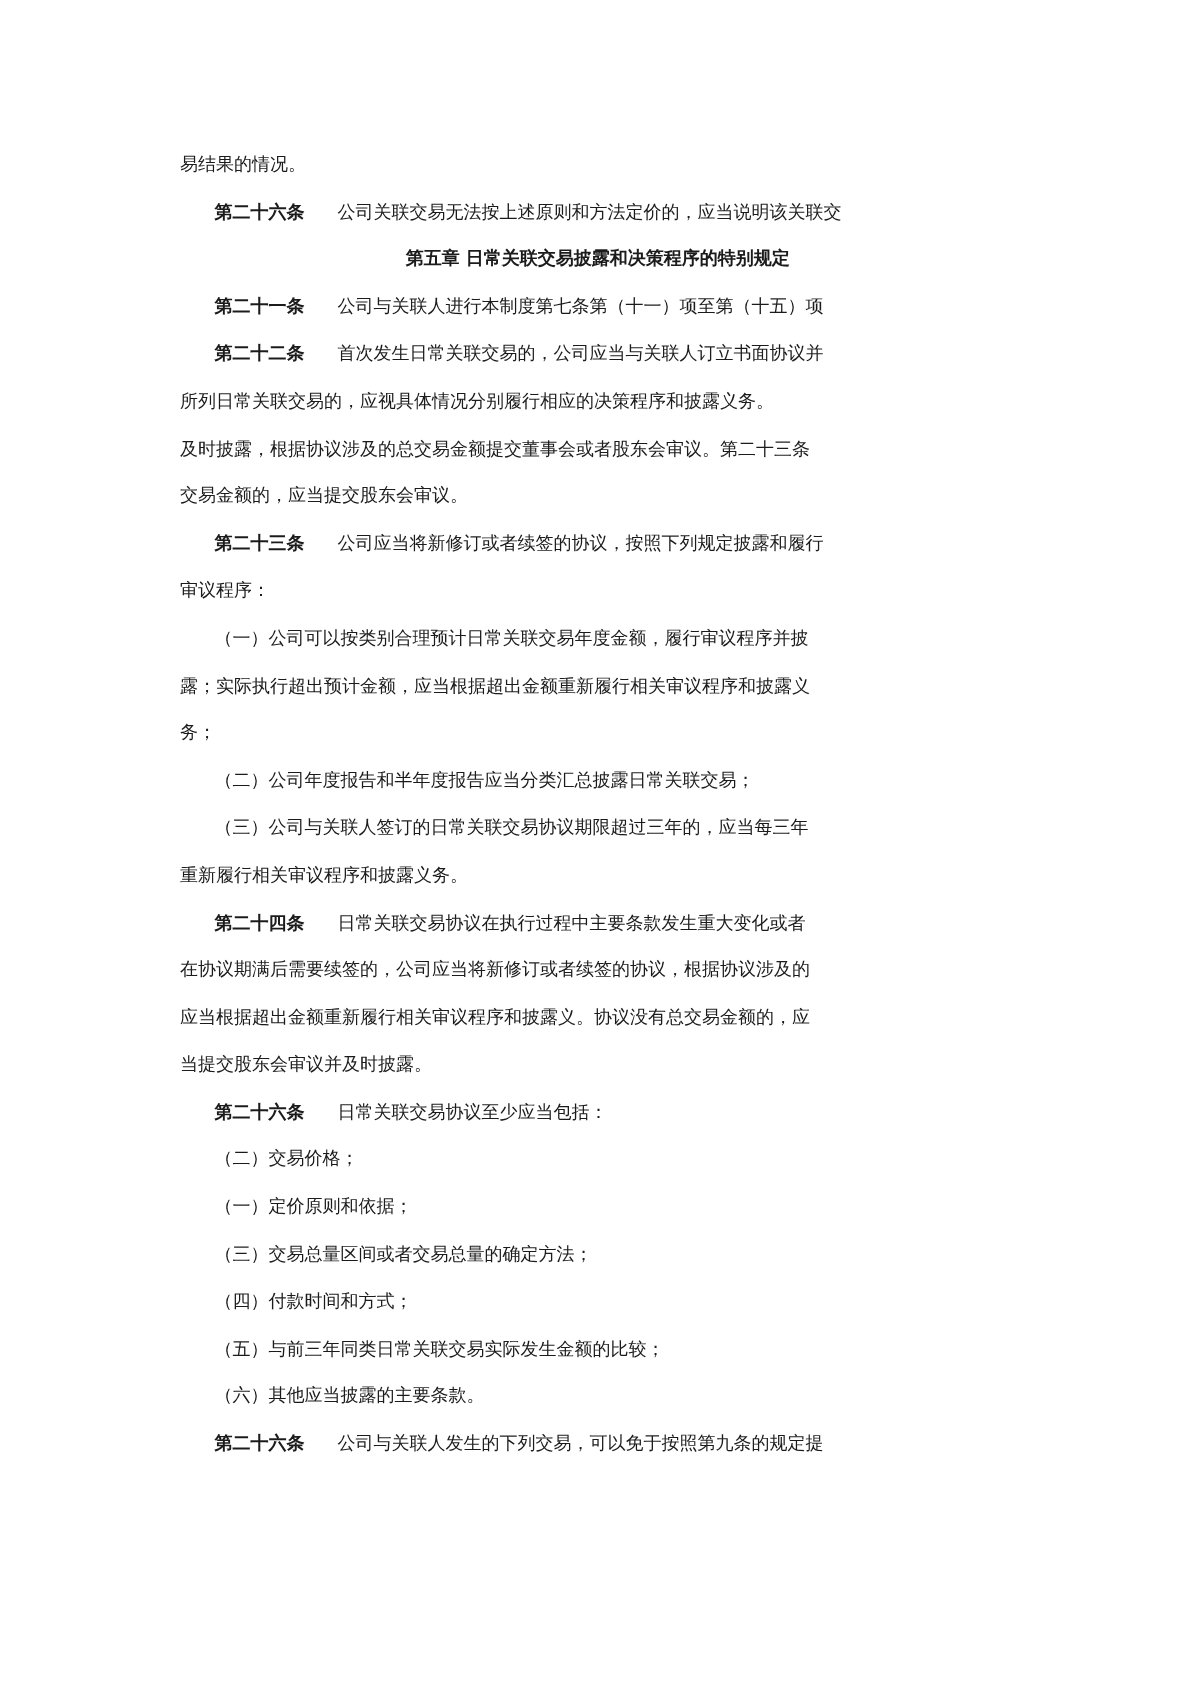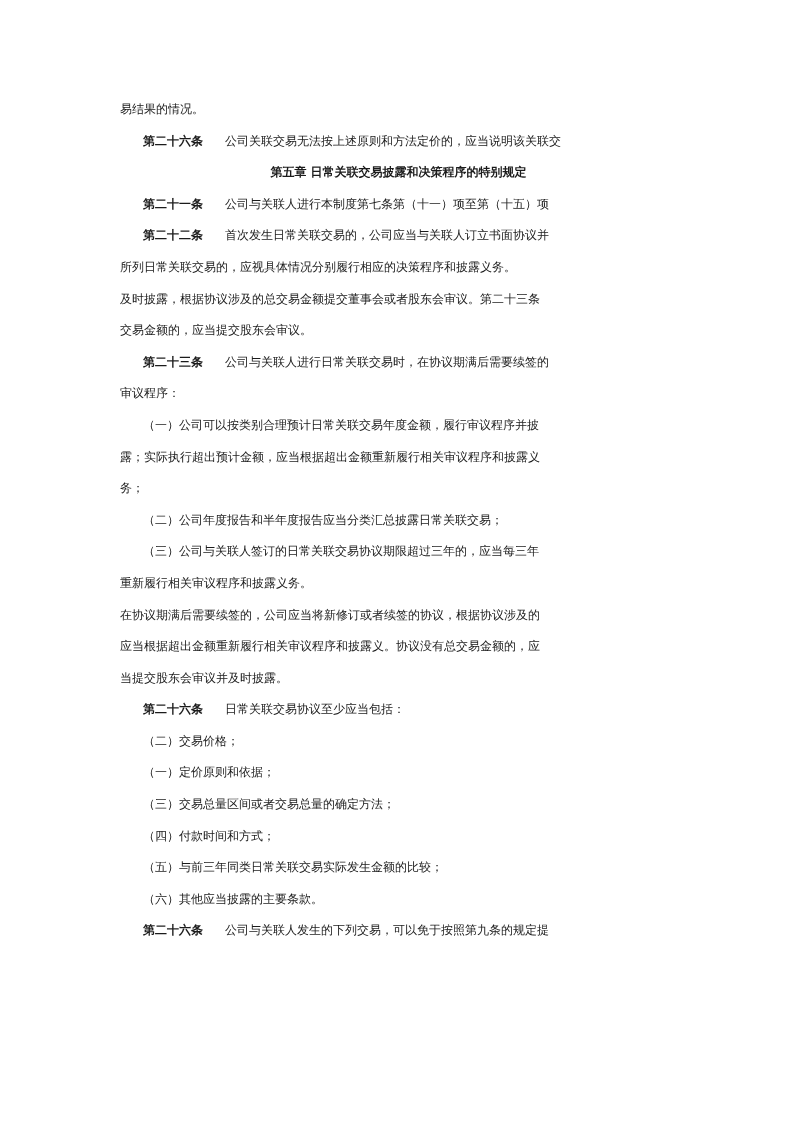--- a/index.html
+++ b/index.html
@@ -40,36 +40,37 @@
     <div class="ln ind"><span class="art">第二十一条</span><span>公司与关联人进行本制度第七条第（十一）项至第（十五）项</span></div>
 
     <div class="ln ind"><span class="art">第二十二条</span><span>首次发生日常关联交易的，公司应当与关联人订立书面协议并</span></div>
 
     <div class="ln"><span>所列日常关联交易的，应视具体情况分别履行相应的决策程序和披露义务。</span></div>
 
     <div class="ln"><span>及时披露，根据协议涉及的总交易金额提交董事会或者股东会审议。第二十三条</span></div>
 
     <div class="ln"><span>交易金额的，应当提交股东会审议。</span></div>
 
-    <div class="ln ind"><span class="art">第二十三条</span><span>公司与关联人进行日常关联交易时，在协议期满后需要续签的</span></div>
+    <div class="ln ind"><span class="art">第二十三条</span><span>公司应当将新修订或者续签的协议，按照下列规定披露和履行</span></div>
 
     <div class="ln"><span>审议程序：</span></div>
 
     <div class="ln ind"><span>（一）公司可以按类别合理预计日常关联交易年度金额，履行审议程序并披</span></div>
 
     <div class="ln"><span>露；实际执行超出预计金额，应当根据超出金额重新履行相关审议程序和披露义</span></div>
 
     <div class="ln"><span>务；</span></div>
 
     <div class="ln ind"><span>（二）公司年度报告和半年度报告应当分类汇总披露日常关联交易；</span></div>
 
     <div class="ln ind"><span>（三）公司与关联人签订的日常关联交易协议期限超过三年的，应当每三年</span></div>
 
     <div class="ln"><span>重新履行相关审议程序和披露义务。</span></div>
 
+    <div class="ln ind"><span class="art">第二十四条</span><span>日常关联交易协议在执行过程中主要条款发生重大变化或者</span></div>
 
     <div class="ln"><span>在协议期满后需要续签的，公司应当将新修订或者续签的协议，根据协议涉及的</span></div>
 
     <div class="ln"><span>应当根据超出金额重新履行相关审议程序和披露义。协议没有总交易金额的，应</span></div>
 
     <div class="ln"><span>当提交股东会审议并及时披露。</span></div>
 
     <div class="ln ind"><span class="art">第二十六条</span><span>日常关联交易协议至少应当包括：</span></div>
 
     <div class="ln ind"><span>（二）交易价格；</span></div>

